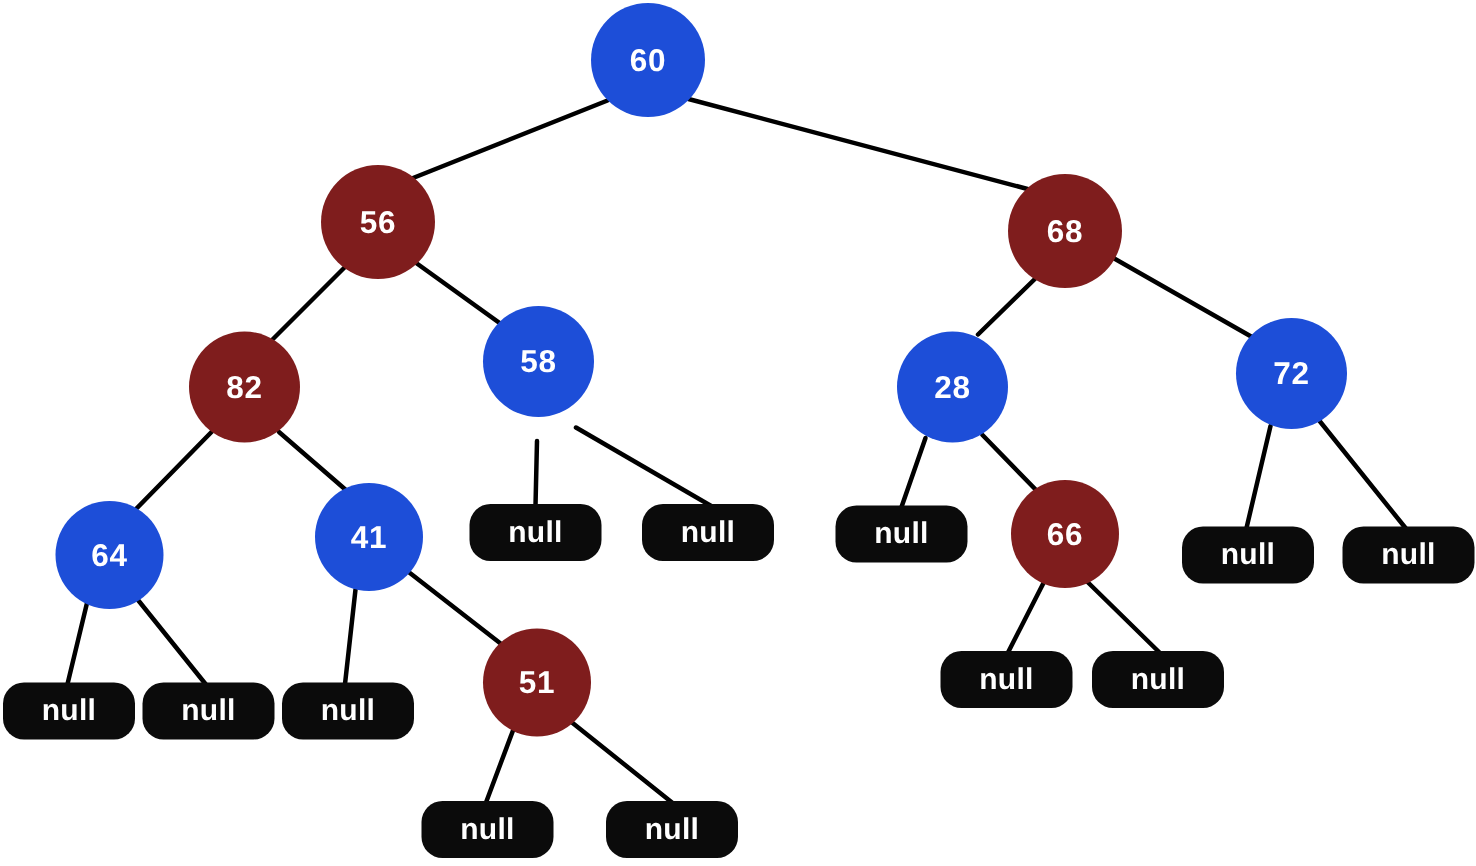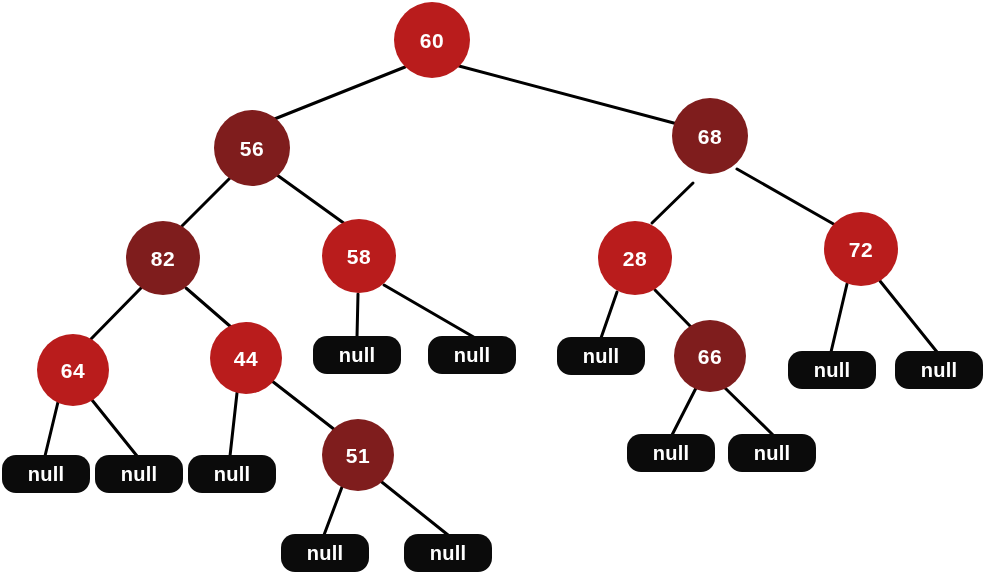--- a/index.html
+++ b/index.html
@@ -36,21 +36,21 @@
     line-height: 1;
     user-select: none;
     box-sizing: border-box;
   }
   .node-circle {
     border-radius: 50%;
     font-size: 21px;
     letter-spacing: 0.5px;
   }
   .node-black {
-    background: #b91c1c;
+    background: #1d4ed8;
   }
   .node-red {
     background: #7f1d1d;
   }
   .node-null {
     background: #0b0b0b;
     border-radius: 14px;
     font-size: 20px;
     letter-spacing: 0.2px;
   }
@@ -79,27 +79,27 @@
       <line x1="237" y1="393" x2="230" y2="456" stroke="#000000" stroke-width="3" stroke-linecap="round"></line>
       <line x1="272" y1="381" x2="335" y2="430" stroke="#000000" stroke-width="3" stroke-linecap="round"></line>
       <line x1="696" y1="388" x2="672" y2="435" stroke="#000000" stroke-width="3" stroke-linecap="round"></line>
       <line x1="724" y1="387" x2="773" y2="435" stroke="#000000" stroke-width="3" stroke-linecap="round"></line>
       <line x1="342" y1="487" x2="324" y2="535" stroke="#000000" stroke-width="3" stroke-linecap="round"></line>
       <line x1="378" y1="479" x2="448" y2="535" stroke="#000000" stroke-width="3" stroke-linecap="round"></line>
     </svg>
   <div id="node-layer">
       <div class="tree-node node-circle node-black" style="left: 394px; top: 2px; width: 76px; height: 76px;">60</div>
       <div class="tree-node node-circle node-red" style="left: 214px; top: 110px; width: 76px; height: 76px;">56</div>
-      <div class="tree-node node-circle node-red" style="left: 672px; top: 98px; width: 76px; height: 76px;">68</div>
+      <div class="tree-node node-circle node-red" style="left: 672px; top: 116px; width: 76px; height: 76px;">68</div>
       <div class="tree-node node-circle node-red" style="left: 126px; top: 221px; width: 74px; height: 74px;">82</div>
-      <div class="tree-node node-circle node-black" style="left: 322px; top: 219px; width: 74px; height: 74px;">58</div>
+      <div class="tree-node node-circle node-black" style="left: 322px; top: 204px; width: 74px; height: 74px;">58</div>
       <div class="tree-node node-circle node-black" style="left: 598px; top: 221px; width: 74px; height: 74px;">28</div>
       <div class="tree-node node-circle node-black" style="left: 824px; top: 212px; width: 74px; height: 74px;">72</div>
       <div class="tree-node node-circle node-black" style="left: 37px; top: 334px; width: 72px; height: 72px;">64</div>
-      <div class="tree-node node-circle node-black" style="left: 210px; top: 322px; width: 72px; height: 72px;">44</div>
+      <div class="tree-node node-circle node-black" style="left: 210px; top: 322px; width: 72px; height: 72px;">41</div>
       <div class="tree-node node-circle node-red" style="left: 674px; top: 320px; width: 72px; height: 72px;">66</div>
       <div class="tree-node node-circle node-red" style="left: 322px; top: 419px; width: 72px; height: 72px; text-align: center;">51</div>
       <div class="tree-node node-null node-black" style="left: 313px; top: 336px; width: 88px; height: 38px;">null</div>
       <div class="tree-node node-null node-black" style="left: 428px; top: 336px; width: 88px; height: 38px;">null</div>
       <div class="tree-node node-null node-black" style="left: 557px; top: 337px; width: 88px; height: 38px;">null</div>
       <div class="tree-node node-null node-black" style="left: 788px; top: 351px; width: 88px; height: 38px;">null</div>
       <div class="tree-node node-null node-black" style="left: 895px; top: 351px; width: 88px; height: 38px;">null</div>
       <div class="tree-node node-null node-black" style="left: 2px; top: 455px; width: 88px; height: 38px;">null</div>
       <div class="tree-node node-null node-black" style="left: 95px; top: 455px; width: 88px; height: 38px;">null</div>
       <div class="tree-node node-null node-black" style="left: 188px; top: 455px; width: 88px; height: 38px;">null</div>

